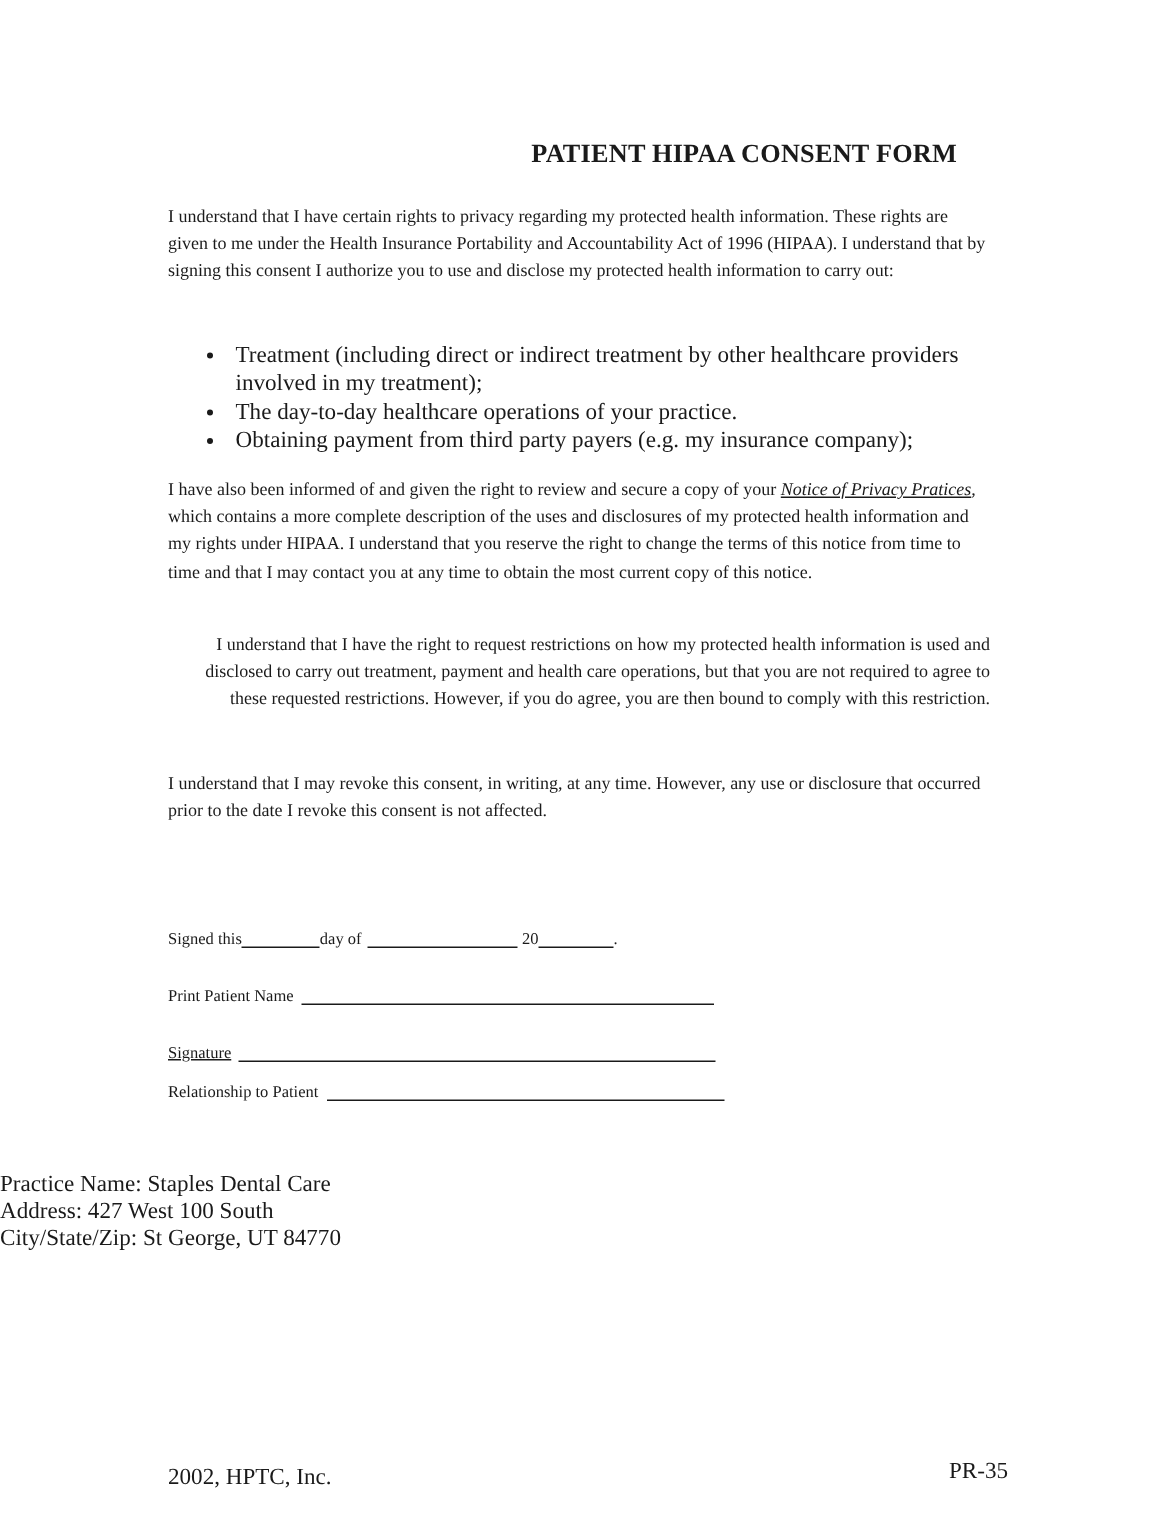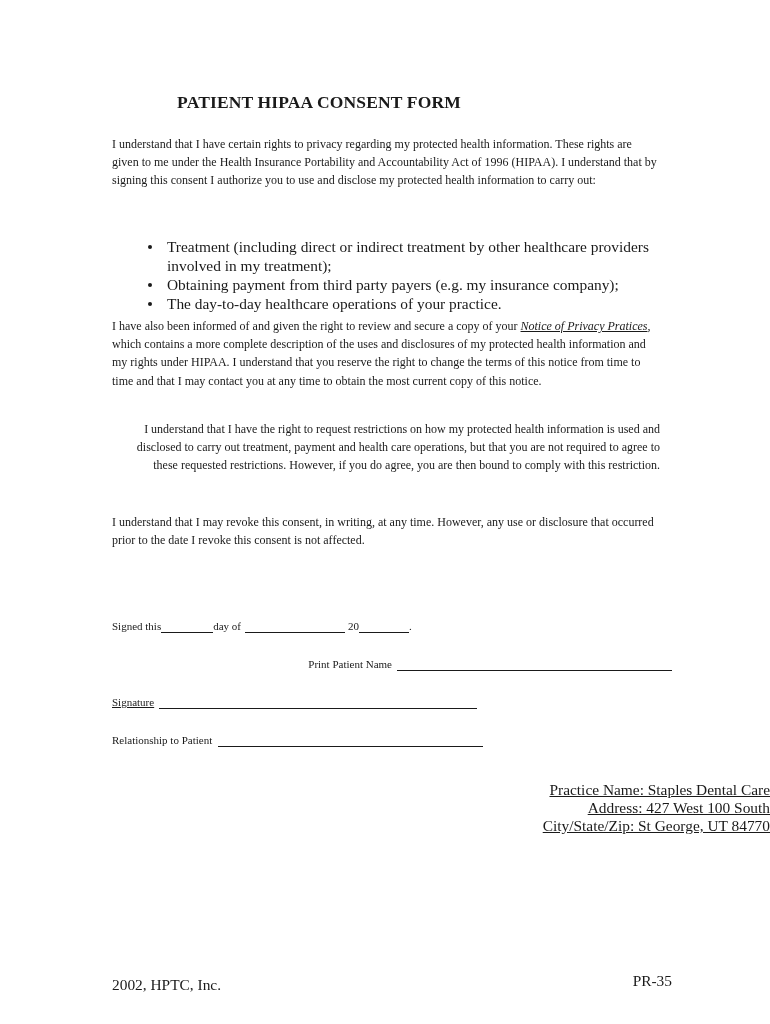--- a/index.html
+++ b/index.html
@@ -23,21 +23,21 @@
     background: #fff;
     overflow: hidden;
   }
 
   
   .doc-title {
     position: absolute;
     left: 0;
     top: 92px;
     width: 638px;
-    text-align: center;
+    text-align: right;
     font-size: 17.5px;
     font-weight: bold;
     letter-spacing: 0.15px;
   }
 
   
   .para {
     position: absolute;
     left: 112px;
     width: 548px;
@@ -53,21 +53,21 @@
   .ital { font-style: italic; text-decoration: underline; }
 
   
   .bullets {
     position: absolute;
     left: 112px;
     top: 228px;
     width: 548px;
     font-size: 15.4px;
     line-height: 18.6px;
-    margin: 10px;
+    margin: 0;
     padding: 0;
     list-style: none;
   }
   .bullets li {
     position: relative;
     padding-left: 45px;
     margin: 0 0 0.5px 0;
   }
   .bullets li .bullet-dot {
     position: absolute;
@@ -100,34 +100,33 @@
     height: 11px;
   }
   .rule.r-day    { width: 52px; }
   .rule.r-month  { width: 100px; margin-left: 4px; margin-right: 3px; }
   .rule.r-year   { width: 50px; }
   .rule.r-name   { width: 275px; margin-left: 5px; }
   .rule.r-sig    { width: 318px; margin-left: 5px; }
   .rule.r-rel    { width: 265px; margin-left: 6px; }
 
   .row-signed { top: 0; }
-  .row-print  { margin-top: 14px; text-align: right; }
+  .row-print  { margin-top: 14px; }
   .row-sign   { margin-top: 14px; text-decoration: underline; }
-  .row-rel    { margin-top: 14px; }
+  .row-rel    { margin-top: 2px; }
 
   
   .practice {
     position: absolute;
     left: 0;
     top: 781px;
     width: 770px;
-    text-align: right;
+    text-align: left;
     font-size: 15.4px;
     line-height: 18.2px;
-    text-decoration: underline;
   }
 
   
   .footer {
     position: absolute;
     left: 112px;
     top: 972px;
     width: 548px;
     font-size: 15.4px;
   }
@@ -151,25 +150,25 @@
 
   <div class="para p1">I understand that I have certain rights to privacy regarding my protected health information.  These rights are given to me under the Health Insurance Portability and Accountability Act of 1996 (HIPAA). I understand that by signing this consent I authorize you to use and disclose my protected health information to carry out:</div>
 
   <ul class="bullets">
     <li>
       <span class="bullet-dot"></span>
       <span>Treatment (including direct or indirect treatment by other healthcare providers involved in my treatment);</span>
     </li>
     <li>
       <span class="bullet-dot"></span>
-      <span>Obtaining payment from third party payers (e.g. my insurance company);</span>
+      <span>The day-to-day healthcare operations of your practice.</span>
     </li>
     <li>
       <span class="bullet-dot"></span>
-      <span>The day-to-day healthcare operations of your practice.</span>
+      <span>Obtaining payment from third party payers (e.g. my insurance company);</span>
     </li>
   </ul>
 
   <div class="para p2"><span>I have also been informed of and given the right to review and secure a copy of your </span><span class="ital">Notice of Privacy Pratices</span><span>, which contains a more complete description of the uses and disclosures of my protected health information and my rights under HIPAA.  I understand that you reserve the right to change the terms of this notice from time to time and that I may contact you at any time to obtain the most current copy of this notice.</span></div>
 
   <div class="para p3">I understand that I have the right to request restrictions on how my protected health information is used and disclosed to carry out treatment, payment and health care operations, but that you are not required to agree to these requested restrictions.  However, if you do agree, you are then bound to comply with this restriction.</div>
 
   <div class="para p4">I understand that I may revoke this consent, in writing, at any time.  However, any use or disclosure that occurred prior to the date I revoke this consent is not affected.</div>
 
   <div class="sig-block">

